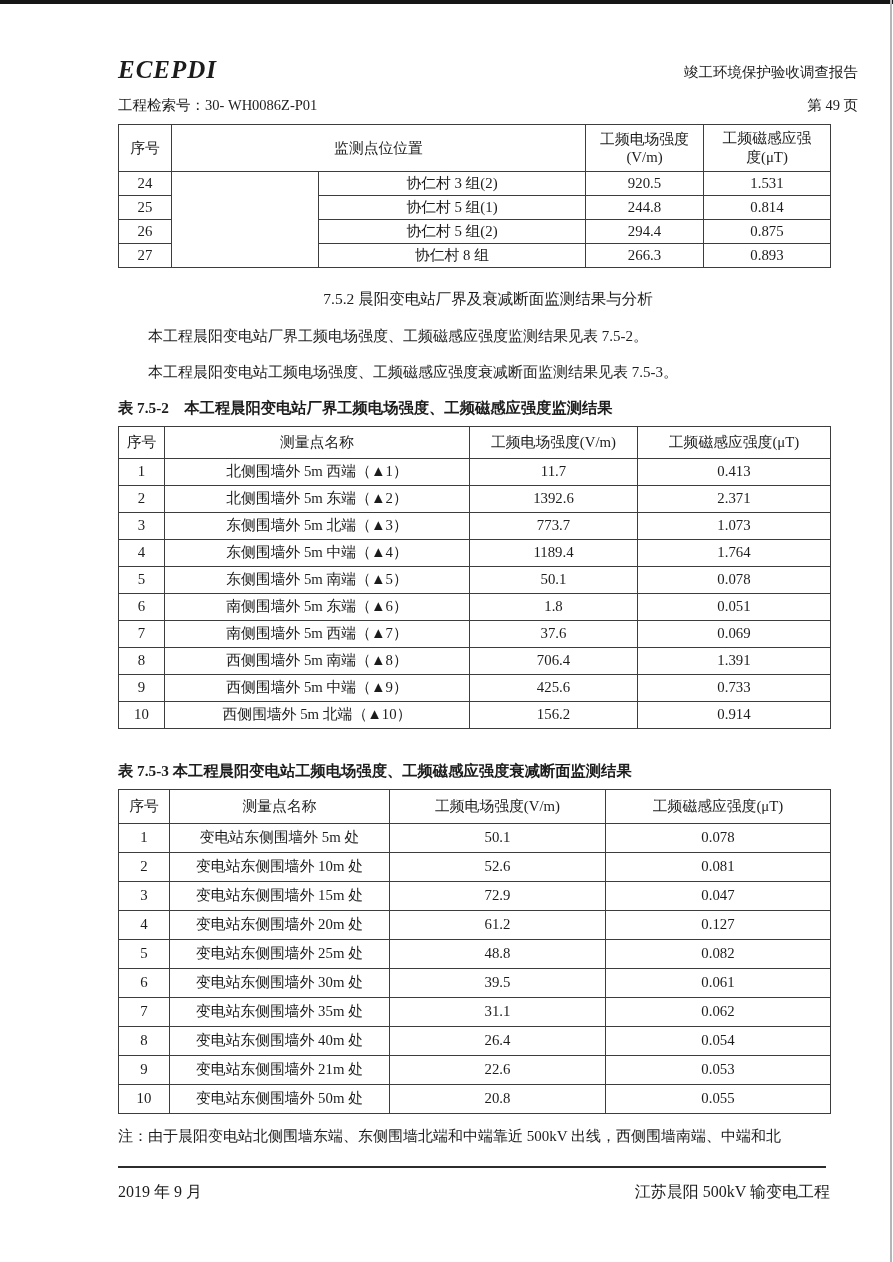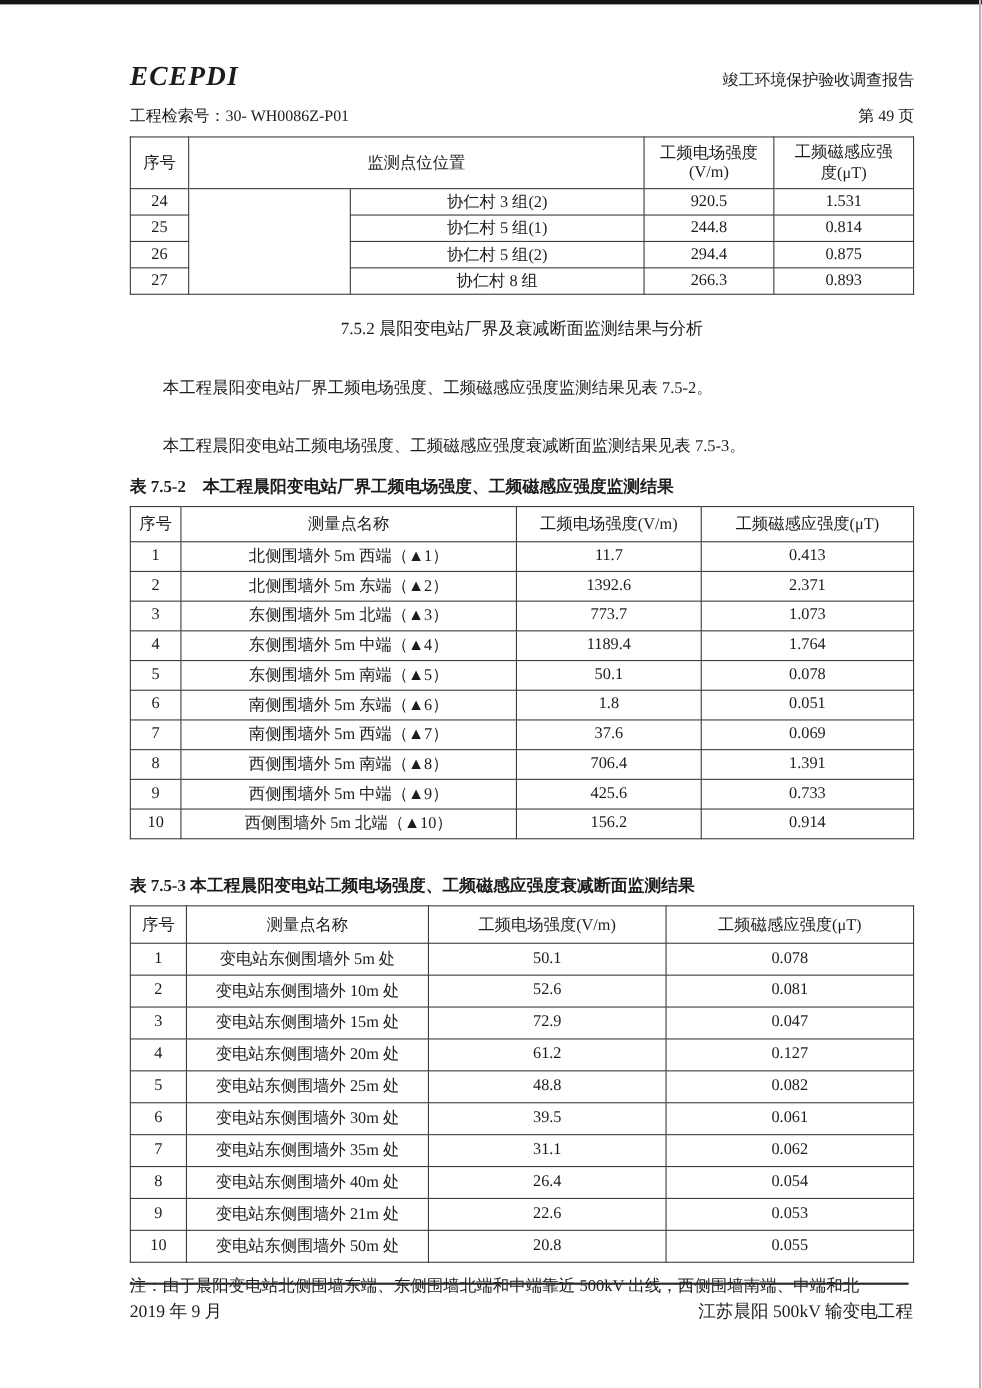--- a/index.html
+++ b/index.html
@@ -9,21 +9,21 @@
     margin:0 auto;
     background:#ffffff;
     font-family:"Liberation Serif","DejaVu Serif",serif;
     color:#1c1c1c;
     overflow:hidden;
     box-sizing:border-box;
   }
   .edge-top{position:absolute;top:0;left:0;width:100%;height:4px;background:#161616;}
   .edge-right{position:absolute;top:0;right:1px;width:2px;height:100%;background:#b5b5b5;}
 
-  .content{padding:52px 62px 0 118px;}
+  .content{padding:52px 35px 0 118px;}
 
   
   .hdr-row1{display:flex;align-items:flex-end;justify-content:space-between;height:32px;}
   .logo{font-size:25px;font-weight:bold;font-style:italic;letter-spacing:1px;}
   .report-title{font-size:14.5px;padding-bottom:2px;}
   .hdr-row2{display:flex;align-items:flex-end;justify-content:space-between;margin-top:11px;height:20px;font-size:14.5px;}
 
   
   table{border-collapse:collapse;width:712px;table-layout:fixed;}
   th,td{
@@ -34,21 +34,21 @@
   }
   .t-cont{margin-top:9px;}
   .t-cont th{height:46px;font-size:14.8px;}
   .t-cont td{height:23px;}
   .t2 td{height:26px;}
   .t2 th{height:31px;}
   .t3 td{height:28px;}
   .t3 th{height:33px;}
 
   .section-heading{margin-top:21px;font-size:15.5px;text-align:center;}
-  .para{margin-top:33px;font-size:15px;text-indent:2em;line-height:1.35;}
+  .para{margin-top:16px;font-size:15px;text-indent:2em;line-height:1.35;}
   .tbl-caption{margin-top:15px;margin-bottom:7px;text-align:left;font-weight:bold;font-size:15.3px;width:712px;}
   .caption-gap{margin-top:32px;}
   .note{margin-top:12px;font-size:15px;line-height:1.4;width:712px;}
 
   
   .footer{position:absolute;left:118px;top:1166px;width:712px;}
   .footer-rule{border-top:2px solid #2c2c2c;width:708px;}
   .footer-row{display:flex;justify-content:space-between;margin-top:14px;font-size:16px;}
 </style>
 </head>

